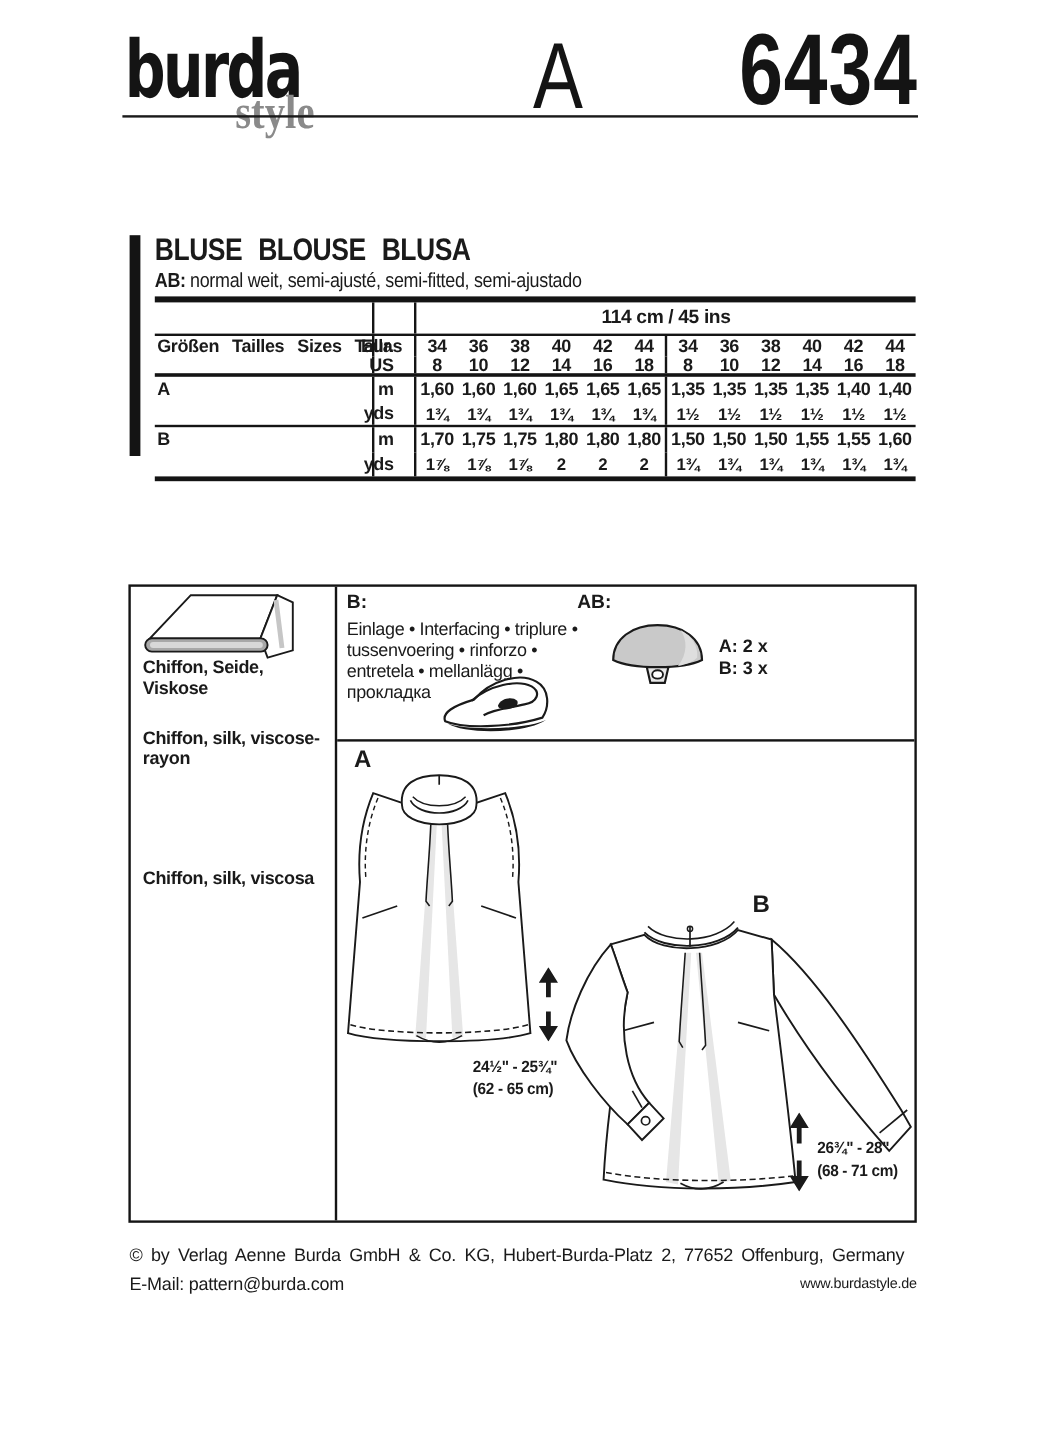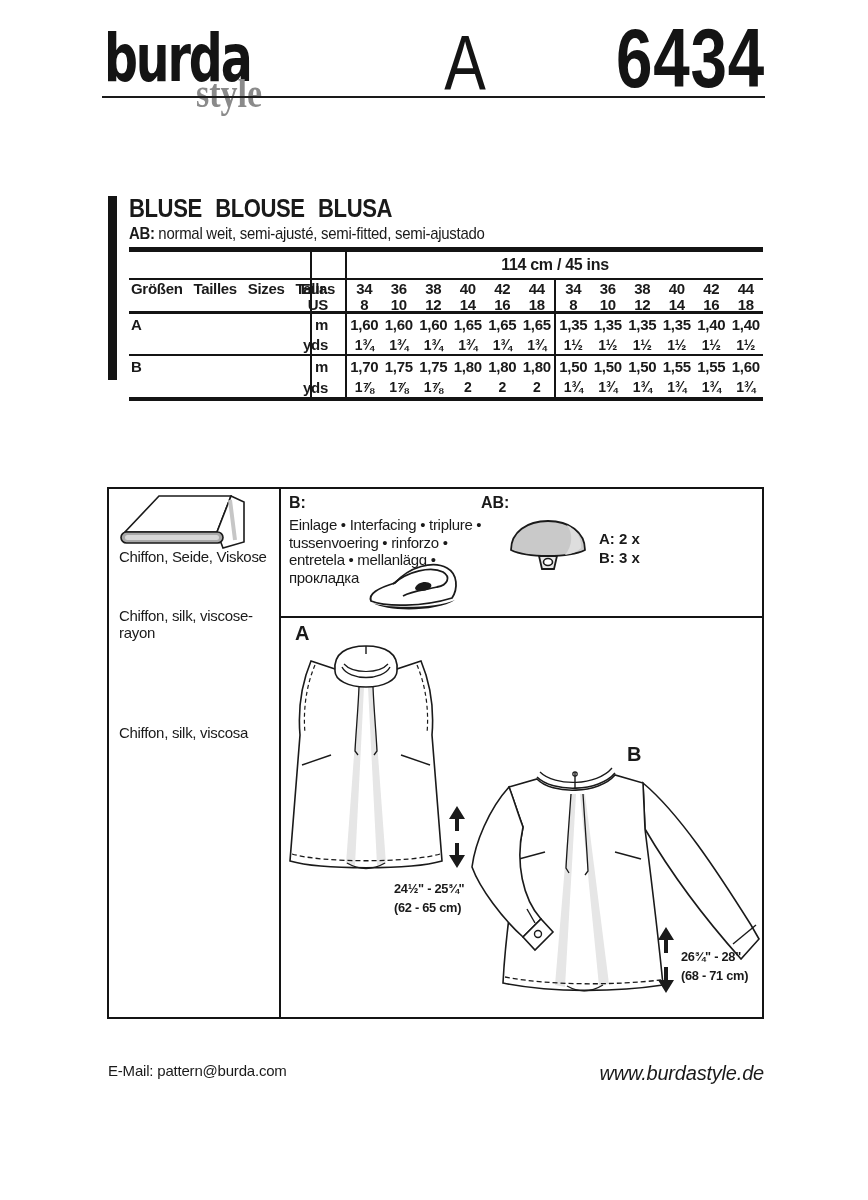--- a/index.html
+++ b/index.html
@@ -59,34 +59,34 @@
   .cu{width:37px;flex:none;border-left:2px solid #141414;border-right:2px solid #141414;
       text-align:right;padding-right:17px;align-self:stretch;display:flex;align-items:center;justify-content:flex-end;}
   .cs{flex:1;text-align:center;align-self:stretch;display:flex;align-items:center;justify-content:center;}
   .cs.g2{border-left:2px solid #141414;}
   .cg{flex:6;text-align:center;align-self:stretch;display:flex;align-items:center;justify-content:center;font-size:16px;}
   .cg.g2{border-left:2px solid #141414;}
   .frac{font-size:14px;}
 
   
   .lower-box{left:107px;top:487px;width:657px;height:532px;border:2px solid #141414;}
-  .materials-col{position:absolute;left:0;top:0;bottom:0;width:172px;border-right:2px solid #141414;}
+  .materials-col{position:absolute;left:0;top:0;bottom:0;width:172px;border-right:2px solid #141414;font-weight:bold;}
   .fabric-item{position:absolute;left:10px;width:158px;font-size:15px;letter-spacing:-0.3px;line-height:1.1;}
   .hdivider{position:absolute;left:172px;right:0;top:127px;height:2px;background:#141414;}
   .section-label{font-size:16px;font-weight:700;}
   .interfacing-lines{position:absolute;left:180px;top:27px;width:225px;font-size:15px;line-height:17.5px;letter-spacing:-0.3px;}
   .btn-counts{font-size:15px;font-weight:700;line-height:19px;}
   .garment-label{font-size:20px;font-weight:700;}
   .measure{font-size:13.5px;font-weight:700;line-height:19px;letter-spacing:-0.3px;
     transform:scaleX(0.95);transform-origin:left top;white-space:nowrap;}
 
   
   .footer-copy{left:108px;top:1038px;width:657px;font-size:15px;word-spacing:3px;letter-spacing:-0.2px;}
   .footer-email{left:108px;top:1062px;font-size:15px;letter-spacing:-0.2px;}
-  .footer-site{right:104px;top:1062px;font-size:20px;letter-spacing:-0.2px;font-style:italic;}
+  .footer-site{right:104px;top:1062px;font-size:12px;letter-spacing:-0.2px;}
 
   svg{display:block;}
 </style>
 </head>
 <body>
 
 <div class="page">
 
   <div class="abs brand">burda</div>
   <div class="abs brand-sub">style</div>
@@ -297,16 +297,17 @@
     <svg class="abs" style="left:548px;top:438px;" width="18" height="66" viewBox="0 0 18 66">
       <path d="M9,0 L17,13 L11,13 L11,26 L7,26 L7,13 L1,13 Z" fill="#1a1a1a"></path>
       <path d="M9,66 L1,53 L7,53 L7,40 L11,40 L11,53 L17,53 Z" fill="#1a1a1a"></path>
     </svg>
     <div class="abs measure" style="left:572px;top:458px;">
       <div>26¾" - 28"</div>
       <div>(68 - 71 cm)</div>
     </div>
   </div>
 
+  <div class="abs footer-copy">© by Verlag Aenne Burda GmbH &amp; Co. KG, Hubert-Burda-Platz 2, 77652 Offenburg, Germany</div>
   <div class="abs footer-email">E-Mail: pattern@burda.com</div>
   <div class="abs footer-site">www.burdastyle.de</div>
 
 </div>
 
 </body></html>

